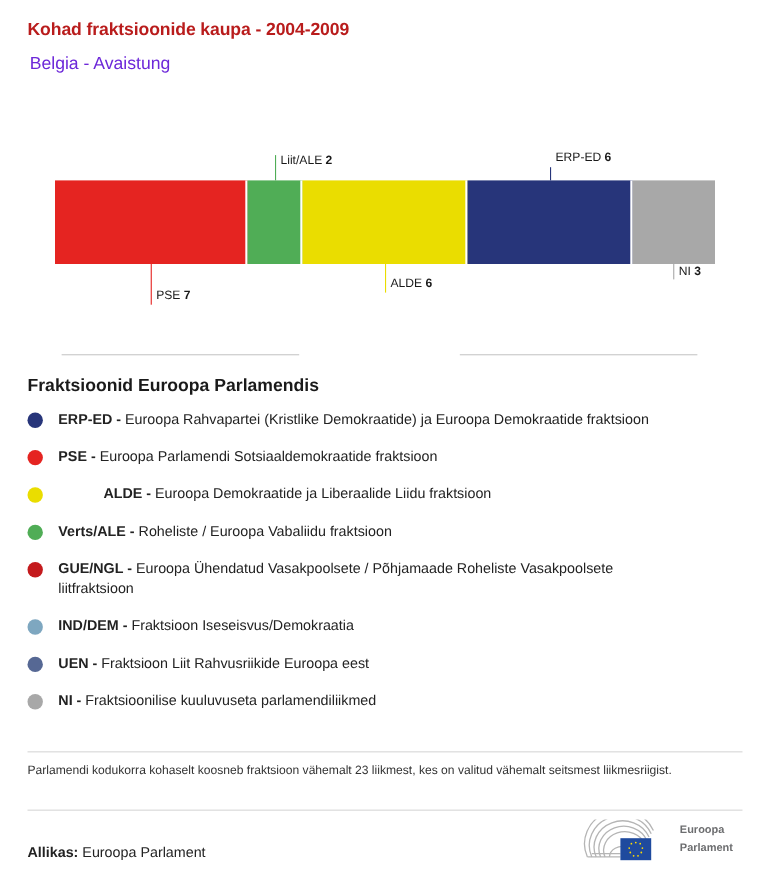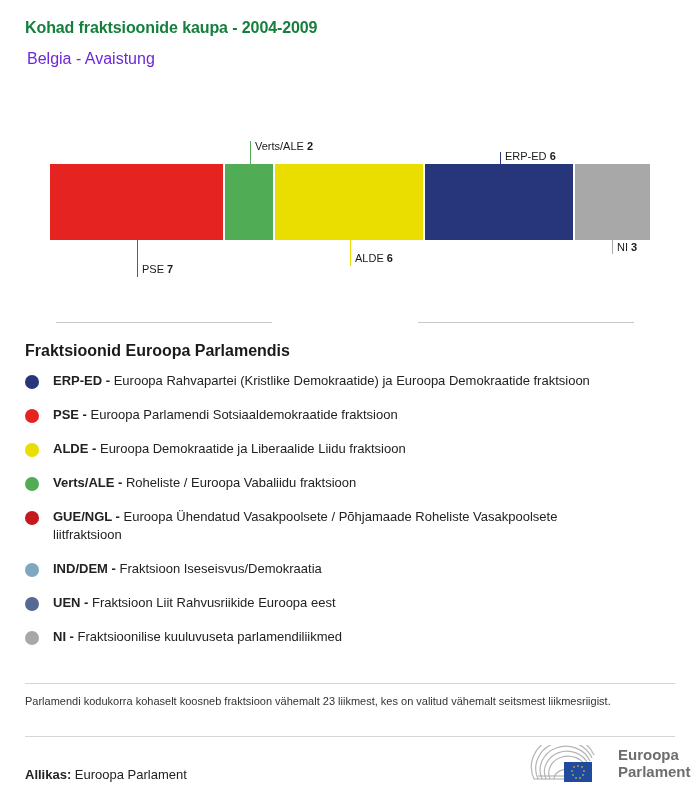--- a/index.html
+++ b/index.html
@@ -1,19 +1,19 @@
 <!DOCTYPE html>
 <html><head>
 <meta charset="utf-8">
 <style>
   * { margin: 0; padding: 0; box-sizing: border-box; }
   html, body { width: 700px; height: 802px; background: #ffffff; overflow: hidden; }
   body { position: relative; font-family: "Liberation Sans", "DejaVu Sans", sans-serif; color: #1a1a1a; }
 
-  .title { position: absolute; left: 25px; top: 19px; font-size: 16px; font-weight: bold; color: #15803d; letter-spacing: -0.1px; }
+  .title { position: absolute; left: 25px; top: 19px; font-size: 16px; font-weight: bold; color: #b91c1c; letter-spacing: -0.1px; }
   .subtitle { position: absolute; left: 27px; top: 50px; font-size: 16px; color: #6d28d9; }
 
   .bar-wrap { position: absolute; left: 50px; top: 164px; width: 600px; height: 76px; }
   .seg { position: absolute; top: 0; height: 76px; border-right: 2px solid #ffffff; }
   .seg.last { border-right: none; }
 
   .lbl { position: absolute; font-size: 11px; color: #1a1a1a; white-space: nowrap; }
   .lbl b { font-weight: bold; }
   .tick { position: absolute; width: 1px; }
 
@@ -29,67 +29,67 @@
   .legend-text b { font-weight: bold; }
 
   .hr1 { position: absolute; left: 25px; top: 683px; width: 650px; height: 1px; background: #d6d6d6; }
   .note { position: absolute; left: 25px; top: 692px; width: 620px; font-size: 11px; line-height: 18px; color: #333; }
   .hr2 { position: absolute; left: 25px; top: 736px; width: 650px; height: 1px; background: #d6d6d6; }
 
   .source { position: absolute; left: 25px; top: 767px; font-size: 13px; color: #222; }
   .source b { font-weight: bold; }
 
   .logo { position: absolute; left: 530px; top: 745px; width: 150px; height: 40px; }
-  .logo-text { position: absolute; left: 88px; top: 1px; font-size: 15px; font-weight: bold; line-height: 17px; color: #6d6e70; }
+  .logo-text { position: absolute; left: 88px; top: 1px; font-size: 10px; font-weight: bold; line-height: 17px; color: #6d6e70; }
 </style>
 </head>
 <body>
 
 <div class="title">Kohad fraktsioonide kaupa - 2004-2009</div>
 <div class="subtitle">Belgia - Avaistung</div>
 
 <div class="bar-wrap">
   <div class="seg" style="left: 0px; width: 175px; background: rgb(229, 36, 33);"></div>
   <div class="seg" style="left: 175px; width: 50px; background: rgb(80, 173, 86);"></div>
   <div class="seg" style="left: 225px; width: 150px; background: rgb(234, 221, 0);"></div>
   <div class="seg" style="left: 375px; width: 150px; background: rgb(39, 53, 122);"></div>
   <div class="seg last" style="left: 525px; width: 75px; background: rgb(168, 168, 168);"></div>
 </div>
 
 <div class="tick" style="left: 137px; top: 240px; height: 37px; background: rgb(229, 36, 33);"></div>
 <div class="lbl" style="left:142px;top:263px;"><span>PSE</span> <b>7</b></div>
 
 <div class="tick" style="left: 250px; top: 141px; height: 23px; background: rgb(80, 173, 86);"></div>
-<div class="lbl" style="left:255px;top:140px;"><span>Verts/ALE</span> <b>2</b></div>
+<div class="lbl" style="left:255px;top:140px;"><span>Liit/ALE</span> <b>2</b></div>
 
 <div class="tick" style="left: 350px; top: 240px; height: 26px; background: rgb(234, 221, 0);"></div>
 <div class="lbl" style="left:355px;top:252px;text-align:center;"><span>ALDE</span> <b>6</b></div>
 
 <div class="tick" style="left: 500px; top: 152px; height: 12px; background: rgb(39, 53, 122);"></div>
-<div class="lbl" style="left:505px;top:150px;text-align:center;"><span>ERP-ED</span> <b>6</b></div>
+<div class="lbl" style="left:505px;top:137px;text-align:center;"><span>ERP-ED</span> <b>6</b></div>
 
 <div class="tick" style="left: 612px; top: 240px; height: 14px; background: rgb(168, 168, 168);"></div>
 <div class="lbl" style="left:617px;top:241px;"><span>NI</span> <b>3</b></div>
 
 <div class="total-row">
   <div class="total-line-l"></div>
   <div class="total-line-r"></div>
 </div>
 
 <div class="legend-title">Fraktsioonid Euroopa Parlamendis</div>
 
 <div class="legend-item" style="top:372px;">
   <span class="legend-dot" style="background: rgb(39, 53, 122);"></span>
   <span class="legend-text"><b>ERP-ED -</b><span> Euroopa Rahvapartei (Kristlike Demokraatide) ja Euroopa Demokraatide fraktsioon</span></span>
 </div>
 <div class="legend-item" style="top:406px;">
   <span class="legend-dot" style="background: rgb(229, 36, 33);"></span>
   <span class="legend-text"><b>PSE -</b><span> Euroopa Parlamendi Sotsiaaldemokraatide fraktsioon</span></span>
 </div>
-<div class="legend-item" style="top:440px;">
+<div class="legend-item" style="top:440px;padding-left:41px;">
   <span class="legend-dot" style="background: rgb(234, 221, 0);"></span>
   <span class="legend-text"><b>ALDE -</b><span> Euroopa Demokraatide ja Liberaalide Liidu fraktsioon</span></span>
 </div>
 <div class="legend-item" style="top:474px;">
   <span class="legend-dot" style="background: rgb(80, 173, 86);"></span>
   <span class="legend-text"><b>Verts/ALE -</b><span> Roheliste / Euroopa Vabaliidu fraktsioon</span></span>
 </div>
 <div class="legend-item" style="top:508px;width:580px;">
   <span class="legend-dot" style="background: rgb(196, 26, 29);"></span>
   <span class="legend-text"><b>GUE/NGL -</b><span> Euroopa Ühendatud Vasakpoolsete / Põhjamaade Roheliste Vasakpoolsete liitfraktsioon</span></span>

